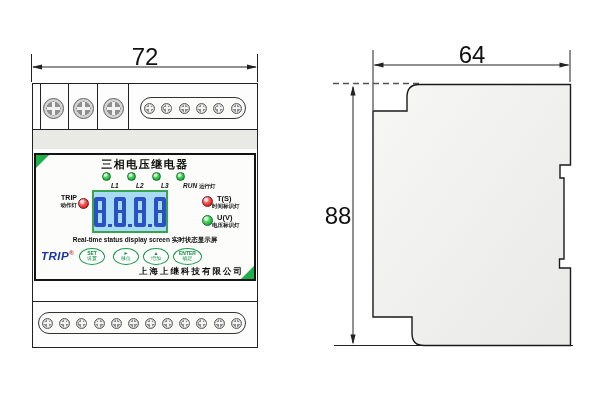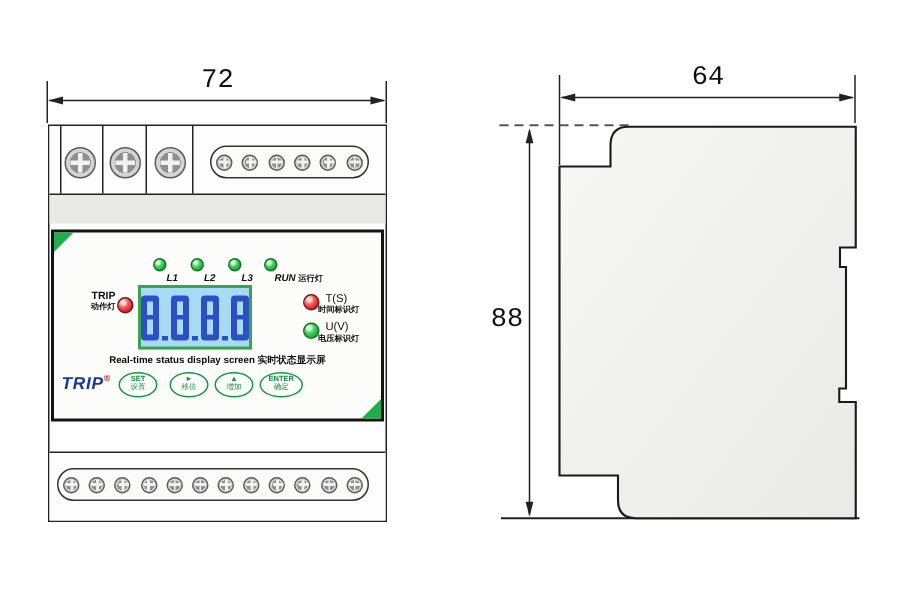--- a/index.html
+++ b/index.html
@@ -3,22 +3,22 @@
 <meta charset="utf-8">
 <style>
   * { margin:0; padding:0; box-sizing:border-box; }
   html,body { background:#fff; }
   #stage {
     position:relative; width:600px; height:400px; background:#ffffff;
     font-family:"Liberation Sans","DejaVu Sans",sans-serif; overflow:hidden;
   }
   
   .dim-label {
-    position:absolute; font-family:Liberation Mono, monospace;
-    font-size:18px; color:#111; text-align:center; line-height:1;
+    position:absolute; font-family:Liberation Sans, sans-serif;
+    font-size:24px; color:#111; text-align:center; line-height:1;
   }
   #dim-72 { left:125px; top:45px; width:40px; }
   #dim-64 { left:452px; top:43px; width:40px;text-align:center; }
   #dim-88 { left:318px; top:204px; width:40px; }
   
   #overlay { position:absolute; left:0; top:0; width:600px; height:400px; }
   
   #device {
     position:absolute; left:32px; top:83px; width:226px; height:265px;
     border:1px solid #222; background:#fff;
@@ -69,21 +69,21 @@
   #lab-l1{left:75px} #lab-l2{left:100px} #lab-l3{left:125px} #lab-run{left:147px}
   .led-sub { font-size:5.5px; font-style:normal; }
   #trip-block { position:absolute; left:13px; top:39px; width:28px; text-align:right;
     color:#0d0d0d; line-height:1.15; }
   #trip-block .l1 { font-size:7px; font-weight:bold; }
   #trip-block .l2 { font-size:5.5px; font-weight:bold; }
   .led.md { width:11px; height:11px; }
   #led-trip { left:42px; top:43px; }
   #led-ts { left:166px; top:41px; }
   #led-uv { left:166px; top:60px; }
-  .ind-label { position:absolute; font-size:7.5px; font-weight:normal; color:#0d0d0d; white-space:nowrap; }
+  .ind-label { position:absolute; font-size:7.5px; font-weight:bold; color:#0d0d0d; white-space:nowrap; }
   #lab-ts { left:181px; top:38.5px; }
   #lab-uv { left:181px; top:57.5px; }
   .ind-sub { position:absolute; font-size:5.5px; font-weight:bold; color:#0d0d0d; white-space:nowrap; }
   #sub-ts { left:176px; top:47.5px; }
   #sub-uv { left:176px; top:66.5px; }
   
   #lcd { position:absolute; left:56px; top:35px; width:76px; height:43px;
     border:2px solid #38a450; background:#a9daf3;
     display:flex; align-items:center; justify-content:center; gap:2px; }
   .digit { width:12.5px; height:30px; border:4px solid #2b50c5; border-radius:2.5px;
@@ -200,20 +200,21 @@
           </div>
         </div>
     </div>
 
     <div class="section" id="gray-band"></div>
 
     <div id="panel">
       <div class="tri" id="tri-tl"></div>
       <div class="tri" id="tri-br"></div>
 
+      <div id="panel-title">三相电压继电器</div>
 
       <div class="led sm green" id="led-l1"></div>
       <div class="led sm green" id="led-l2"></div>
       <div class="led sm green" id="led-l3"></div>
       <div class="led sm green" id="led-run"></div>
       <div class="led-label" id="lab-l1">L1</div>
       <div class="led-label" id="lab-l2">L2</div>
       <div class="led-label" id="lab-l3">L3</div>
       <div class="led-label" id="lab-run">
         <span>RUN</span>
@@ -260,20 +261,21 @@
       </div>
       <div class="btn" id="btn-inc">
         <span class="t">▲</span>
         <span class="b">增加</span>
       </div>
       <div class="btn" id="btn-enter">
         <span class="t">ENTER</span>
         <span class="b">确定</span>
       </div>
 
+      <div id="company">上海上继科技有限公司</div>
     </div>
 
     <div class="section" id="bottom-terminals">
       <div class="screw-group" id="bottom-group">
           <div class="screw small">
             <i class="v"></i>
             <i class="h"></i>
           </div>
           <div class="screw small">
             <i class="v"></i>

